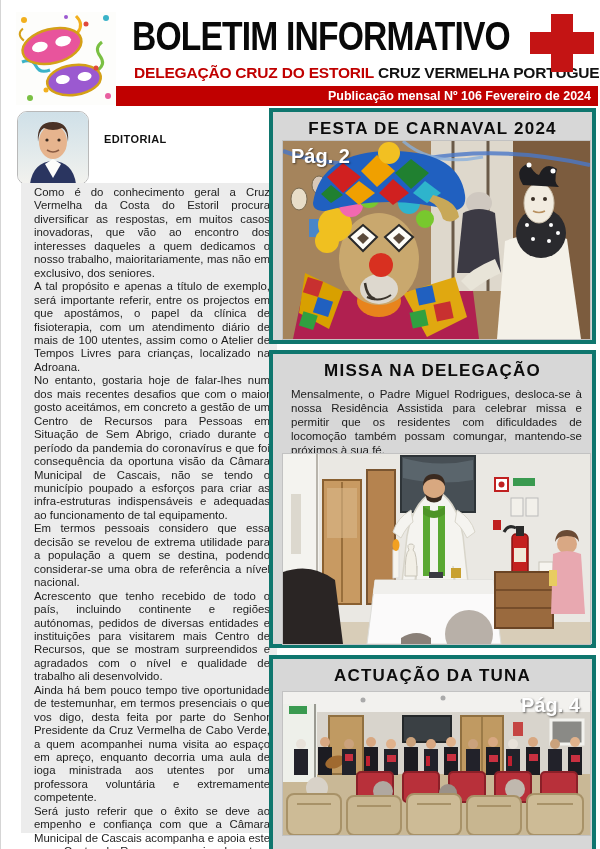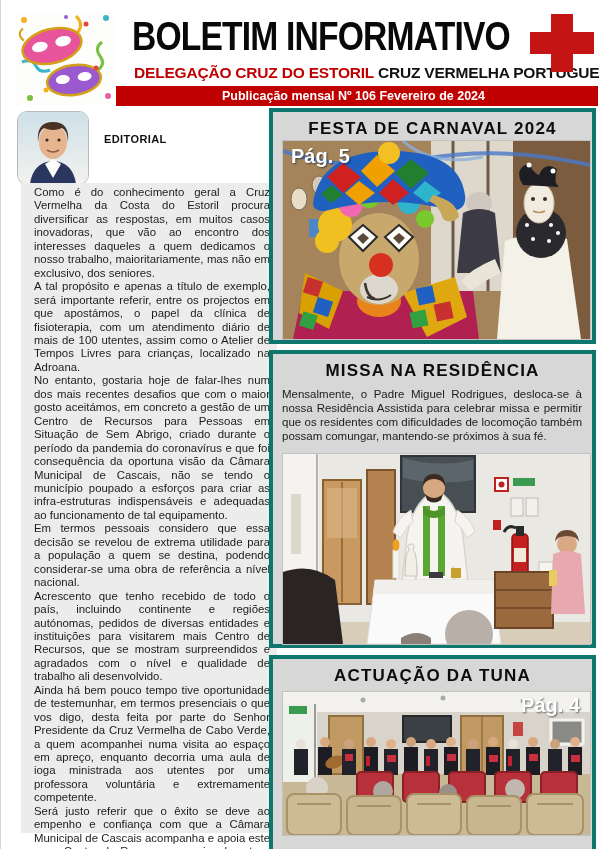--- a/index.html
+++ b/index.html
@@ -9,36 +9,36 @@
   .masks-art{position:absolute;left:15px;top:12px;width:100px;height:93px;}
   .mast-title{position:absolute;left:131px;top:16px;font-size:41px;font-weight:bold;color:#090909;
               letter-spacing:-1px;transform:scaleX(.82);transform-origin:left top;white-space:nowrap;line-height:1;}
   .mast-sub{position:absolute;left:133px;top:64px;font-size:15.5px;font-weight:bold;white-space:nowrap;letter-spacing:-0.2px;}
   .sub-red{color:#c00000;}
   .sub-black{color:#111;}
   .cross{position:absolute;left:529px;top:14px;width:64px;height:58px;}
   .cross .v{position:absolute;left:21px;top:0;width:22px;height:58px;background:#c41414;}
   .cross .h{position:absolute;left:0;top:18px;width:64px;height:22px;background:#c41414;}
   .issue-bar{position:absolute;left:115px;top:86px;right:3px;height:20px;background:#c00000;color:#fff;
-             font-size:12.5px;font-weight:bold;text-align:center;line-height:20px;padding-right:7px;box-sizing:border-box;}
+             font-size:12.5px;font-weight:bold;text-align:right;line-height:20px;padding-right:7px;box-sizing:border-box;}
   
   .ed-photo{position:absolute;left:16px;top:111px;width:70px;height:72px;border-radius:10px;overflow:hidden;border:1px solid #b9b9b9;}
   .ed-label{position:absolute;left:103px;top:133px;font-size:11px;font-weight:bold;letter-spacing:.4px;color:#111;}
   .ed-byline{position:absolute;left:103px;top:150px;font-size:11px;font-weight:bold;font-style:italic;color:#222;margin-top:48px;}
   .ed-textbox{position:absolute;left:20px;top:183px;width:256px;height:650px;background:#ececec;box-sizing:border-box;
               padding:3px 7px 6px 13px;}
   .ed-textbox p{margin:0;font-size:11.4px;line-height:13.45px;color:#1c1c1c;text-align:justify;}
   
   .panel{position:absolute;left:268px;width:327px;background:#d7d7d7;border:4px solid #0f766e;box-sizing:border-box;}
   .panel-title{margin:0;padding-top:7px;text-align:center;font-size:17px;font-weight:bold;letter-spacing:1.2px;color:#0c0c0c;}
   .photo-frame{position:absolute;left:9px;overflow:hidden;border:1px solid #c2c2c2;background:#888;}
   .panel-carnaval{top:108px;height:236px;}
   .panel-carnaval .photo-frame{top:28px;width:307px;height:198px;}
   .panel-missa{top:350px;height:298px;}
-  .missa-body{margin:6px 10px 0 9px;font-size:11.5px;line-height:14px;color:#1c1c1c;text-align:justify;}
+  .missa-body{margin:6px 10px 0 18px;font-size:11.5px;line-height:14px;color:#1c1c1c;text-align:justify;}
   .panel-missa .photo-frame{top:99px;width:307px;height:190px;}
   .panel-tuna{top:655px;height:208px;}
   .panel-tuna .photo-frame{top:32px;width:307px;height:143px;}
   .page-badge{position:absolute;color:#fff;font-size:20px;font-weight:bold;
               text-shadow:1px 1px 2px rgba(0,0,0,.55);z-index:3;}
   .badge-tl{left:8px;top:4px;}
   .badge-tr{right:10px;top:2px;}
   svg{display:block;}
 </style>
 </head>
@@ -121,21 +121,21 @@
         <p>Em termos pessoais considero que essa decisão se revelou de extrema utilidade para a população a quem se destina, podendo considerar-se uma obra de referência a nível nacional.</p>
         <p>Acrescento que tenho recebido de todo o país, incluindo continente e regiões autónomas, pedidos de diversas entidades e instituições para visitarem mais Centro de Recursos, que se mostram surpreendidos e agradados com o nível e qualidade de trabalho ali desenvolvido.</p>
         <p>Ainda há bem pouco tempo tive oportunidade de testemunhar, em termos presenciais o que vos digo, desta feita por parte do Senhor Presidente da Cruz Vermelha de Cabo Verde, a quem acompanhei numa visita ao espaço em apreço, enquanto decorria uma aula de ioga ministrada aos utentes por uma professora voluntária e extremamente competente.</p>
         <p>Será justo referir que o êxito se deve ao empenho e confiança com que a Câmara Municipal de Cascais acompanha e apoia este novo Centro de Recursos mas, igualmente e sem dúvida, ao pessoal desta Delegação que ali presta um dedicado e eficiente serviço.</p>
       </div>
   </div>
 
   <div class="panel panel-carnaval">
     <h2 class="panel-title">FESTA DE CARNAVAL 2024</h2>
     <div class="photo-frame">
-      <span class="page-badge badge-tl">Pág. 5</span>
+      <span class="page-badge badge-tl">Pág. 2</span>
       <svg viewBox="0 0 307 198" width="307" height="198">
         <rect width="307" height="198" fill="#a5845c"></rect>
         <rect x="148" y="0" width="82" height="150" fill="#ded8cc"></rect>
         <line x1="170" y1="0" x2="170" y2="150" stroke="#6a5a48" stroke-width="3"></line>
         <line x1="205" y1="0" x2="205" y2="150" stroke="#6a5a48" stroke-width="3"></line>
         <rect x="230" y="0" width="77" height="198" fill="#7c5c3e"></rect>
         <path d="M0 10 q60 22 140 8 q80 -14 167 6" fill="none" stroke="#4a78c8" stroke-width="4" opacity=".8"></path>
         <path d="M120 0 q30 26 80 16" fill="none" stroke="#8ab0dc" stroke-width="3" opacity=".8"></path>
         <ellipse cx="16" cy="58" rx="8" ry="11" fill="#e8ddc8" stroke="#7a6a50"></ellipse>
         <ellipse cx="36" cy="44" rx="7" ry="9" fill="#d8c8b8" stroke="#7a6a50"></ellipse>
@@ -191,21 +191,21 @@
         <polygon points="110,38 126,52 110,64 96,52" fill="#d02020"></polygon>
         <polygon points="142,40 158,52 144,62 130,52" fill="#2eb4cc"></polygon>
         <polygon points="48,44 60,54 48,62 38,53" fill="#208030"></polygon>
         <path d="M150 54 q24 6 26 22 q-8 8 -16 2 q-4 -14 -14 -18 Z" fill="#c8a858"></path>
         <circle cx="106" cy="12" r="11" fill="#f2c022"></circle>
       </svg>
     </div>
   </div>
 
   <div class="panel panel-missa">
-    <h2 class="panel-title">MISSA NA RESIDÊNCIA</h2>
+    <h2 class="panel-title">MISSA NA DELEGAÇÃO</h2>
     <p class="missa-body">Mensalmente, o Padre Miguel Rodrigues, desloca-se à nossa Residência Assistida para celebrar missa e permitir que os residentes com dificuldades de locomoção também possam comungar, mantendo-se próximos à sua fé.</p>
     <div class="photo-frame">
       <svg viewBox="0 0 307 190" width="307" height="190">
         <rect width="307" height="190" fill="#eae8e3"></rect>
         <rect x="0" y="168" width="307" height="22" fill="#d8cdb8"></rect>
         <rect x="0" y="0" width="36" height="168" fill="#f4f3ef"></rect>
         <line x1="34" y1="0" x2="34" y2="168" stroke="#b8b4ac" stroke-width="2"></line>
         <rect x="8" y="40" width="10" height="60" fill="#dcd8ce"></rect>
         <rect x="40" y="26" width="38" height="124" fill="#c89a62" stroke="#8a6030" stroke-width="2"></rect>
         <line x1="59" y1="28" x2="59" y2="148" stroke="#8a6030" stroke-width="1.5"></line>

